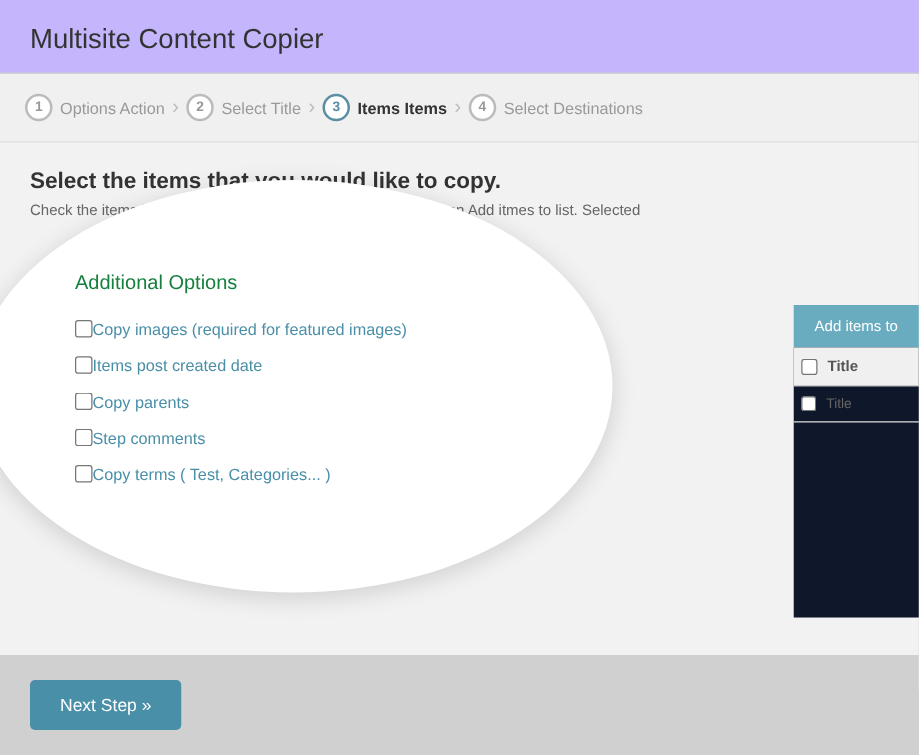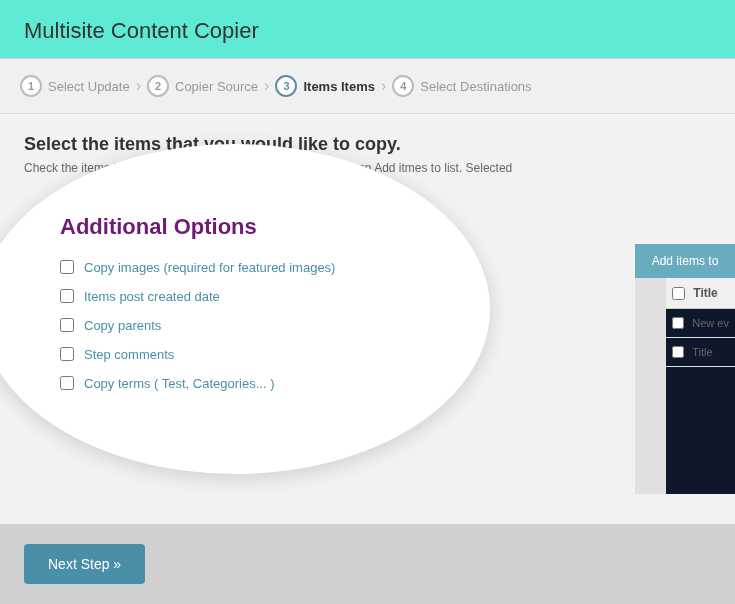--- a/index.html
+++ b/index.html
@@ -14,21 +14,21 @@
 
     .page-wrapper {
       width: 735px;
       height: 604px;
       background: #d0d0d0;
       position: relative;
     }
 
     
     .title-bar {
-      background: #5eead4;
+      background: #c4b5fd;
       padding: 18px 24px 14px 24px;
       border-bottom: 1px solid #ccc;
     }
     .title-bar h1 {
       font-size: 22px;
       font-weight: 400;
       color: #333;
     }
 
     
@@ -109,30 +109,29 @@
       border-radius: 50%;
       display: flex;
       flex-direction: column;
       align-items: flex-start;
       justify-content: center;
       padding: 40px 60px 40px 80px;
       box-shadow: 0 4px 20px rgba(0,0,0,0.15);
     }
 
     .oval-popup h3 {
-      font-size: 22px;
-      font-weight: 700;
-      color: #701a75;
+      font-size: 16px;
+      font-weight: 400;
+      color: #15803d;
       margin-bottom: 20px;
     }
 
     .option-item {
       display: flex;
       align-items: center;
-      gap: 10px;
       margin-bottom: 14px;
     }
 
     .option-item input[type="checkbox"] {
       width: 14px;
       height: 14px;
       flex-shrink: 0;
       cursor: pointer;
     }
 
@@ -167,21 +166,20 @@
     
     .items-panel {
       position: absolute;
       top: 130px;
       right: 0;
       width: 100px;
       background: #e0e0e0;
       bottom: 60px;
       display: flex;
       flex-direction: column;
-      align-items: flex-end;
     }
 
     .add-items-btn {
       background: #6aacbf;
       color: #fff;
       border: none;
       padding: 10px 8px;
       font-size: 12px;
       cursor: pointer;
       text-align: center;
@@ -231,26 +229,26 @@
 
 <div class="page-wrapper">
 
   <div class="title-bar">
     <h1>Multisite Content Copier</h1>
   </div>
 
   <div class="steps-bar">
     <div class="step">
       <div class="step-num">1</div>
-      <span class="step-label">Select Update</span>
+      <span class="step-label">Options Action</span>
     </div>
     <span class="step-arrow">›</span>
     <div class="step">
       <div class="step-num">2</div>
-      <span class="step-label">Copier Source</span>
+      <span class="step-label">Select Title</span>
     </div>
     <span class="step-arrow">›</span>
     <div class="step active">
       <div class="step-num">3</div>
       <span class="step-label">Items Items</span>
     </div>
     <span class="step-arrow">›</span>
     <div class="step">
       <div class="step-num">4</div>
       <span class="step-label">Select Destinations</span>
@@ -263,24 +261,20 @@
 
     <div class="items-panel">
       <button class="add-items-btn">Add items to</button>
       <div class="items-list">
         <div class="items-header">
           <input type="checkbox" style="">
           <span>Title</span>
         </div>
         <div class="items-row">
           <input type="checkbox" style="">
-          <span>New ev</span>
-        </div>
-        <div class="items-row">
-          <input type="checkbox" style="">
           <span>Title</span>
         </div>
       </div>
     </div>
 
     <div class="oval-popup" style="position:absolute; top:30px; left:-20px;">
       <h3>Additional Options</h3>
 
       <div class="option-item">
         <input type="checkbox" id="opt1" style="">

